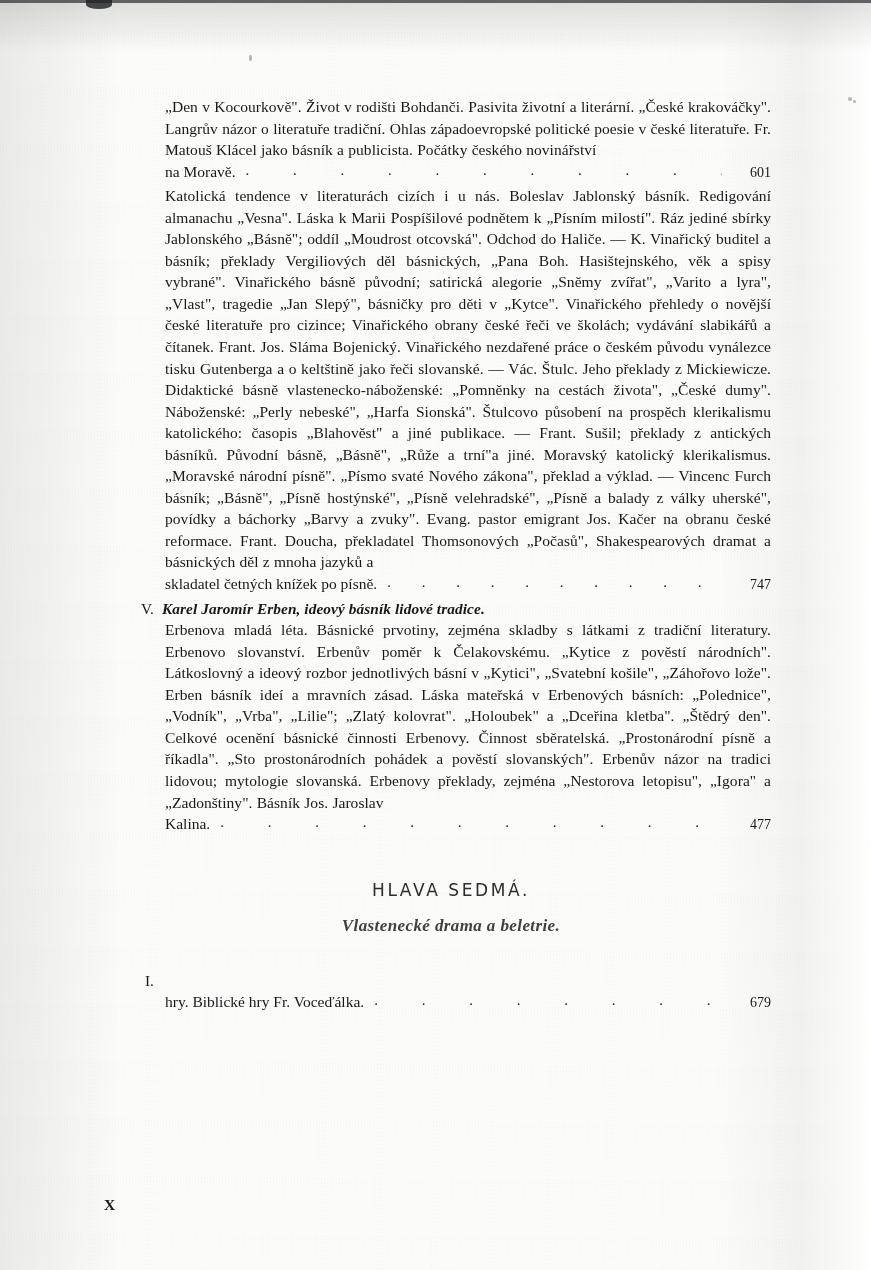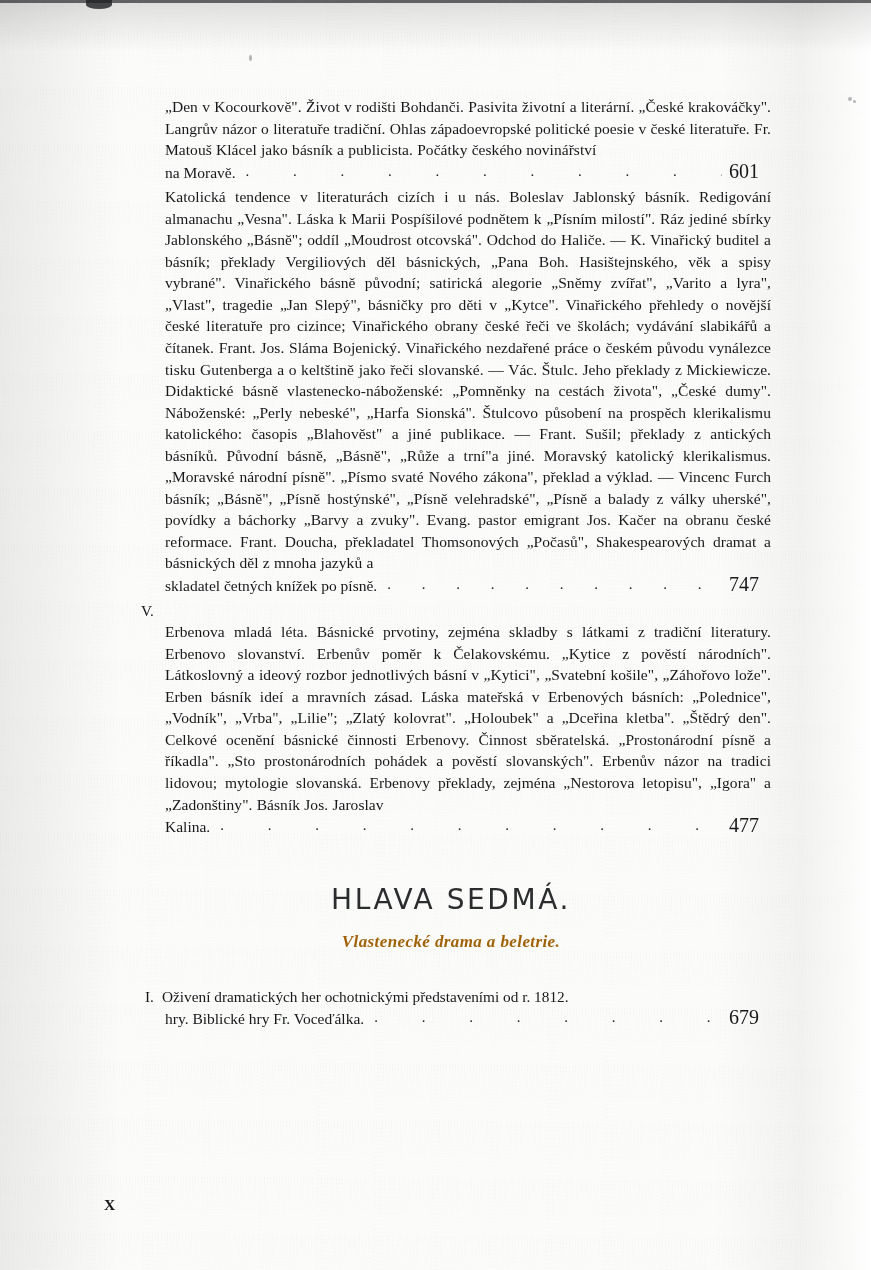--- a/index.html
+++ b/index.html
@@ -135,43 +135,44 @@
     overflow: hidden;
     white-space: nowrap;
     letter-spacing: 13.5px;
     color: #1b1d1f;
     font-size: 15px;
   }
   .leader.wide { letter-spacing: 20px; }
   .pageno {
     width: 42px;
     flex: 0 0 42px;
-    font-size: 20px;
+    text-align: right;
+    font-size: 14px;
   }
 
   
   .chapter {
     margin-top: 44px;
     text-align: center;
   }
   .chapter-title {
     font-family: "DejaVu Sans", "Liberation Sans", sans-serif;
-    font-size: 28px;
+    font-size: 17px;
     font-weight: 400;
     letter-spacing: 2.6px;
     color: #2a2c2e;
     margin: 0;
   }
   .chapter-sub {
     margin: 16px 0 0 0;
     font-size: 17px;
     font-style: italic;
     font-weight: 700;
     letter-spacing: .4px;
-    color: #a16207;
+    color: #404040;
   }
 
   .after-chapter { margin-top: 34px; }
 
   .folio {
     position: absolute;
     left: 104px;
     top: 1196px;
     font-size: 15.5px;
     font-weight: 700;
@@ -210,38 +211,38 @@
       <div class="lastline">
         <span class="tail">skladatel četných knížek po písně.</span>
         <span class="leader">. . . . . . . . . . . . . . . .</span>
         <span class="pageno">747</span>
       </div>
     </div>
 
     <div class="entry">
       <div class="entry-head">
         <span class="roman">V.</span>
+        <span class="entry-title">Karel Jaromír Erben, ideový básník lidové tradice.</span>
       </div>
       <p class="para">Erbenova mladá léta. Básnické prvotiny, zejména skladby s látkami z tradiční literatury. Erbenovo slovanství. Erbenův poměr k Čelakovskému. „Kytice z pověstí národních". Látkoslovný a ideový rozbor jednotlivých básní v „Kytici", „Svatební košile", „Záhořovo lože". Erben básník ideí a mravních zásad. Láska mateřská v Erbenových básních: „Polednice", „Vodník", „Vrba", „Lilie"; „Zlatý kolovrat". „Holoubek" a „Dceřina kletba". „Štědrý den". Celkové ocenění básnické činnosti Erbenovy. Činnost sběratelská. „Prostonárodní písně a říkadla". „Sto prostonárodních pohádek a pověstí slovanských". Erbenův názor na tradici lidovou; mytologie slovanská. Erbenovy překlady, zejména „Nestorova letopisu", „Igora" a „Zadonštiny". Básník Jos. Jaroslav</p>
       <div class="lastline">
         <span class="tail">Kalina.</span>
         <span class="leader wide">. . . . . . . . . . . . . . . .</span>
         <span class="pageno">477</span>
       </div>
     </div>
 
     <div class="chapter">
       <h1 class="chapter-title">HLAVA SEDMÁ.</h1>
       <h2 class="chapter-sub">Vlastenecké drama a beletrie.</h2>
     </div>
 
     <div class="entry after-chapter">
       <div class="entry-head">
         <span class="roman">I.</span>
-        <span>Oživení dramatických her ochotnickými představeními od r. 1812.</span>
       </div>
       <div class="lastline">
         <span class="tail">hry. Biblické hry Fr. Voceďálka.</span>
         <span class="leader wide">. . . . . . . . . . . . . . . .</span>
         <span class="pageno">679</span>
       </div>
     </div>
 
   </div>
 

